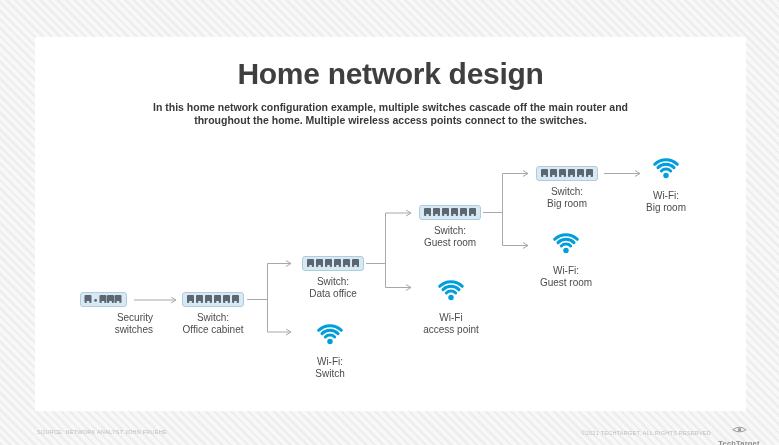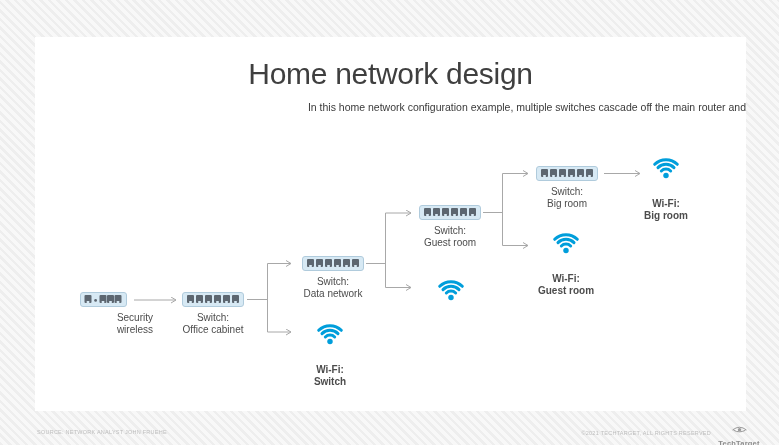--- a/index.html
+++ b/index.html
@@ -4,51 +4,52 @@
 <style>
   html,body{margin:0;padding:0;}
   body{
     width:779px;height:445px;position:relative;overflow:hidden;
     background:repeating-linear-gradient(45deg,#eeeeee 0px,#eeeeee 2.5px,#f8f8f8 2.5px,#f8f8f8 6px);
     font-family:"Liberation Sans",sans-serif;
   }
   .card{position:absolute;left:35px;top:37px;width:711px;height:374px;background:#ffffff;}
   .title{
     position:absolute;left:35px;top:57px;width:711px;text-align:center;
-    font-size:30px;font-weight:400;color:#3f3f3f;letter-spacing:-0.3px;
+    font-size:30px;font-weight:700;color:#3f3f3f;letter-spacing:-0.3px;
   }
   .subtitle{
-    position:absolute;left:35px;top:101px;width:711px;text-align:right;
-    font-size:10.5px;color:#3a3a3a;line-height:13px;
+    position:absolute;left:35px;top:101px;width:711px;text-align:center;
+    font-size:10.5px;color:#3a3a3a;line-height:13px;font-weight:bold;
   }
   .connectors{position:absolute;left:0;top:0;width:779px;height:445px;}
   .connectors path{fill:none;stroke:#a8a8a8;stroke-width:1;}
   .node{position:absolute;width:100px;text-align:center;}
   .node svg{display:block;margin:0 auto;}
   .nlabel{margin-top:5px;font-size:10px;line-height:11.5px;color:#4c4c4c;}
-  .node.wifi .nlabel{margin-top:18px;font-weight:bold;}
+  .node.wifi .nlabel{margin-top:10px;}
   .footer-source{
     position:absolute;left:37px;top:429px;
     font-size:5.5px;letter-spacing:0.25px;color:#bdbdbd;
   }
   .footer-copyright{
     position:absolute;right:68px;top:430px;
     font-size:5.5px;letter-spacing:0.25px;color:#bdbdbd;
   }
   .tt-logo{position:absolute;right:17px;top:420px;width:46px;text-align:center;}
   .tt-logo .brand{font-size:7.5px;font-weight:700;color:#8c8c8c;letter-spacing:0.2px;margin-top:1px;}
 </style>
 </head>
 <body>
 
 <div class="card"></div>
 
 <div class="title">Home network design</div>
 <div class="subtitle">
   <div>In this home network configuration example, multiple switches cascade off the main router and</div>
+  <div>throughout the home. Multiple wireless access points connect to the switches.</div>
 </div>
 
 <svg width="0" height="0" style="position:absolute">
   <defs>
     <g id="port">
       <rect width="7" height="8" rx="1" fill="#5c6670"></rect>
       <rect x="2.2" y="6" width="2.6" height="2" fill="#d7e9f4"></rect>
     </g>
     <g id="switchbody">
       <rect x="0.5" y="0.5" width="61" height="14" rx="2.5" fill="#d7e9f4" stroke="#b0cbdc"></rect>
@@ -92,41 +93,41 @@
   <svg width="47" height="15" viewBox="0 0 47 15">
     <rect x="0.5" y="0.5" width="46" height="14" rx="2.5" fill="#d7e9f4" stroke="#b0cbdc"></rect>
     <use href="#port" x="4.5" y="3"></use>
     <circle cx="15.6" cy="8.4" r="1.4" fill="#5c6670"></circle>
     <use href="#port" x="19.5" y="3"></use>
       <use href="#port" x="27" y="3"></use>
       <use href="#port" x="34.5" y="3"></use>
   </svg>
   <div class="nlabel">
     <div>Security</div>
-    <div>wireless</div>
+    <div>switches</div>
   </div>
 </div>
 
 <div class="node" style="left:163px;top:292px;">
   <svg width="62" height="15" viewBox="0 0 62 15">
       <use href="#switchbody"></use>
     </svg>
   <div class="nlabel">
     <div>Switch:</div>
     <div>Office cabinet</div>
   </div>
 </div>
 
 <div class="node" style="left:283px;top:256px;">
   <svg width="62" height="15" viewBox="0 0 62 15">
       <use href="#switchbody"></use>
     </svg>
   <div class="nlabel">
     <div>Switch:</div>
-    <div>Data network</div>
+    <div>Data office</div>
   </div>
 </div>
 
 <div class="node wifi" style="left:280px;top:318px;">
   <svg width="32" height="28" viewBox="0 0 34 28">
       <use href="#wifi"></use>
     </svg>
   <div class="nlabel">
     <div>Wi-Fi:</div>
     <div>Switch</div>
@@ -140,20 +141,24 @@
   <div class="nlabel">
     <div>Switch:</div>
     <div>Guest room</div>
   </div>
 </div>
 
 <div class="node wifi" style="left:401px;top:274px;">
   <svg width="32" height="28" viewBox="0 0 34 28">
       <use href="#wifi"></use>
     </svg>
+  <div class="nlabel">
+    <div>Wi-Fi</div>
+    <div>access point</div>
+  </div>
 </div>
 
 <div class="node" style="left:517px;top:166px;">
   <svg width="62" height="15" viewBox="0 0 62 15">
       <use href="#switchbody"></use>
     </svg>
   <div class="nlabel">
     <div>Switch:</div>
     <div>Big room</div>
   </div>

